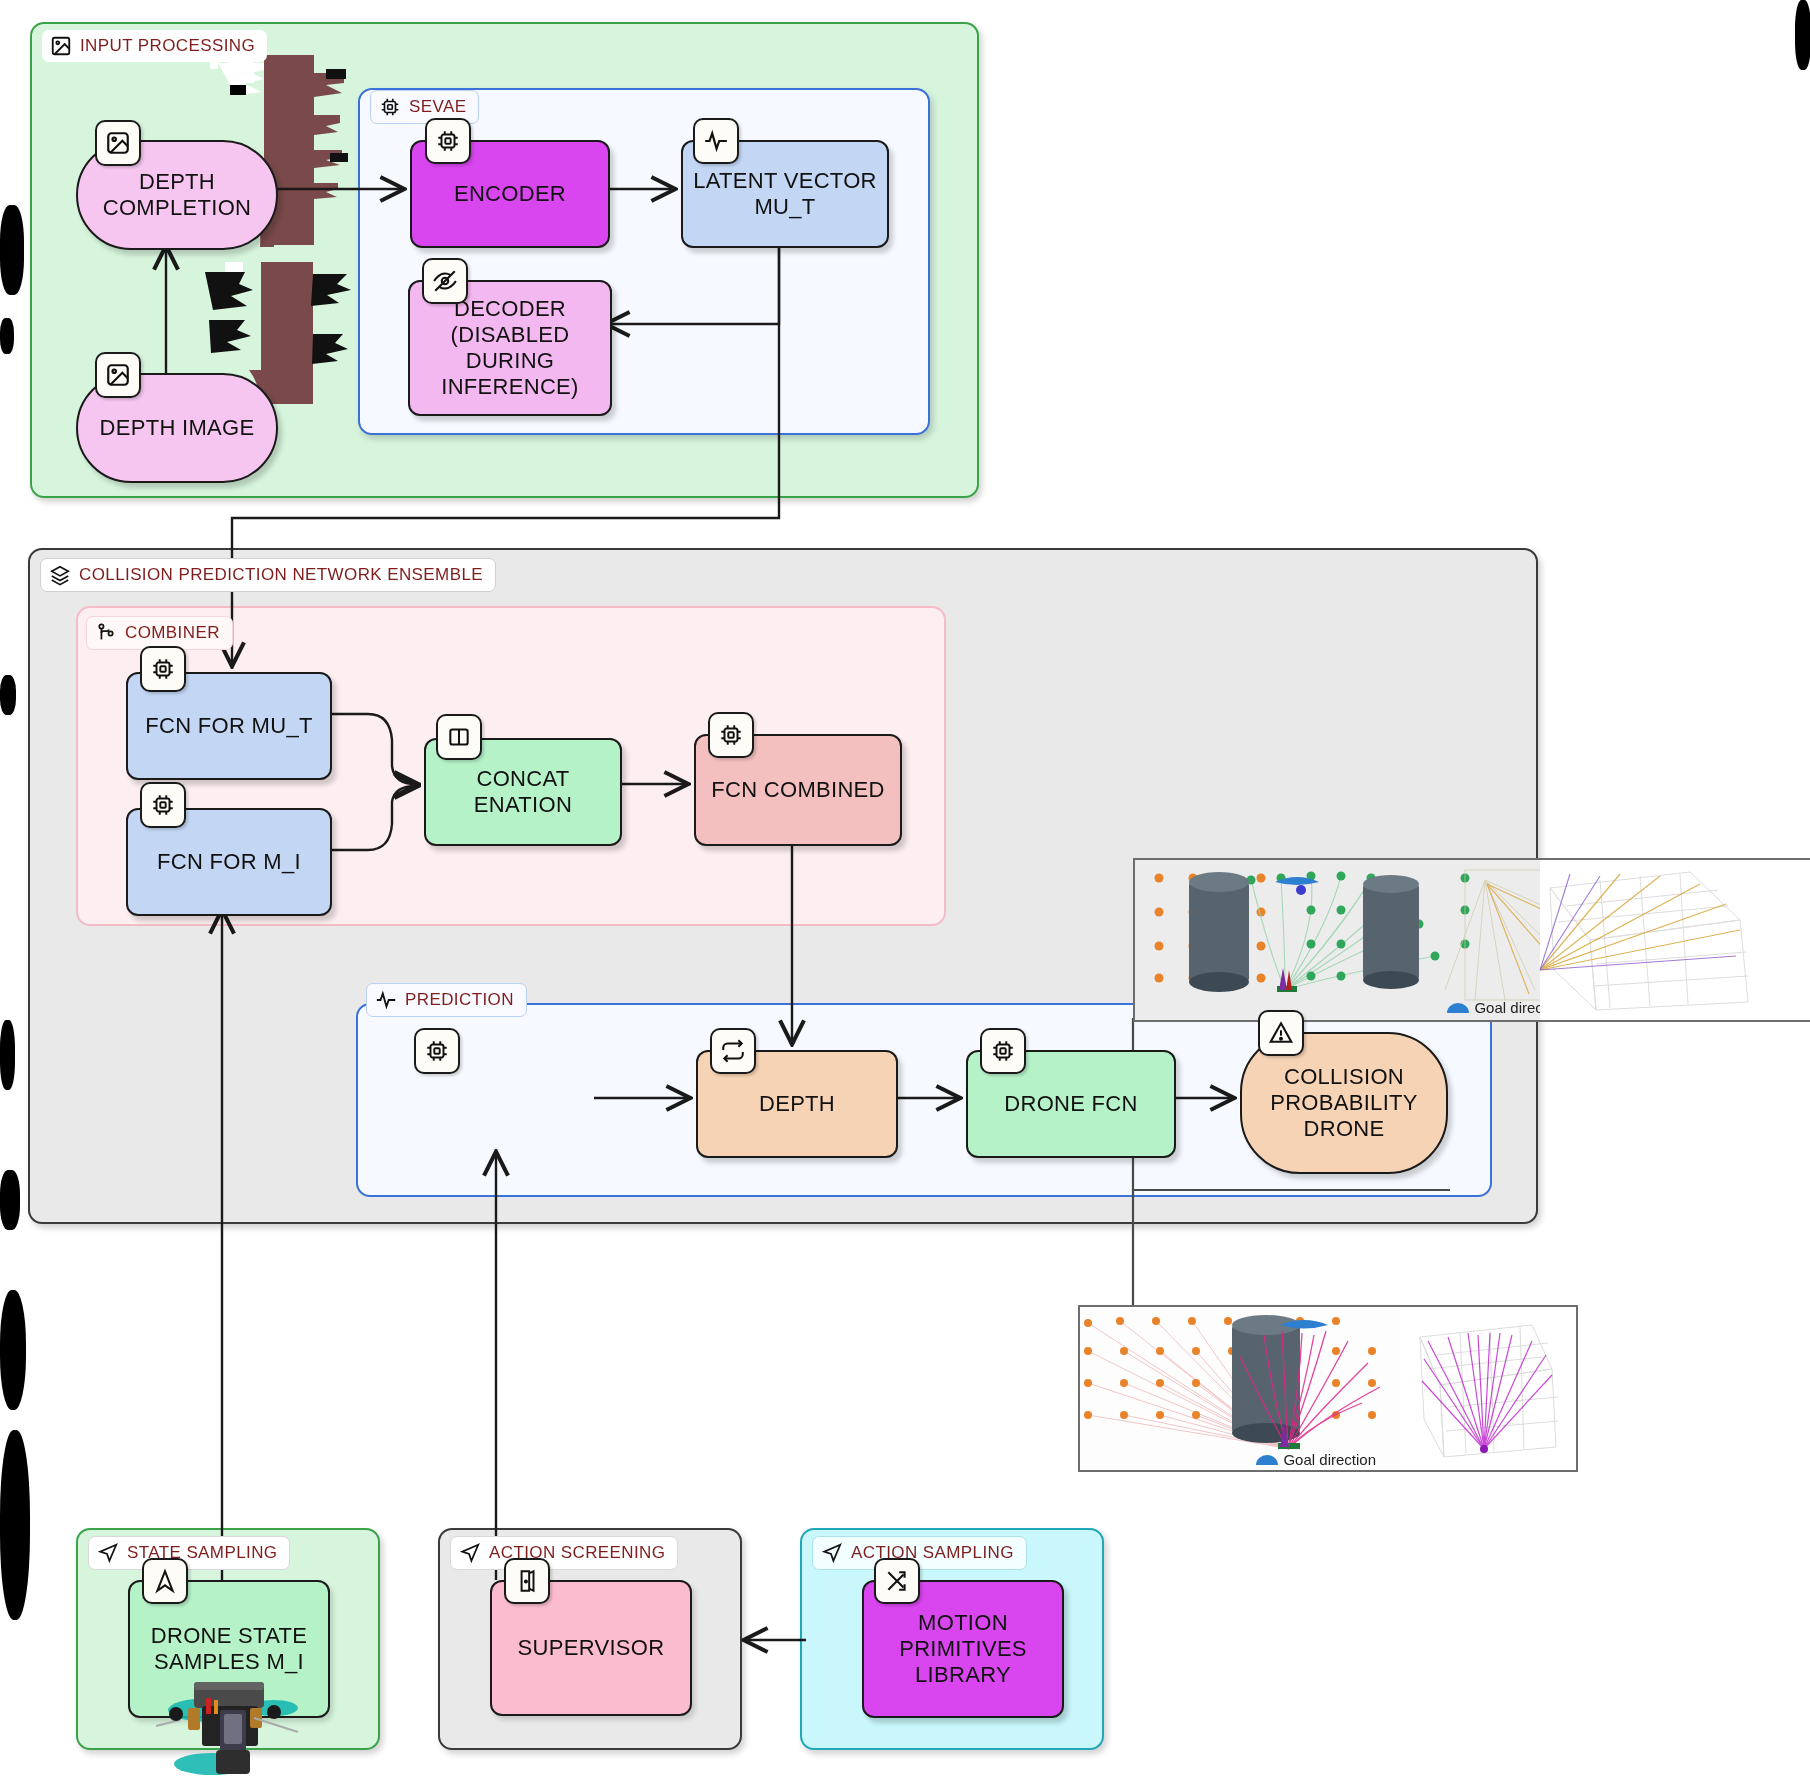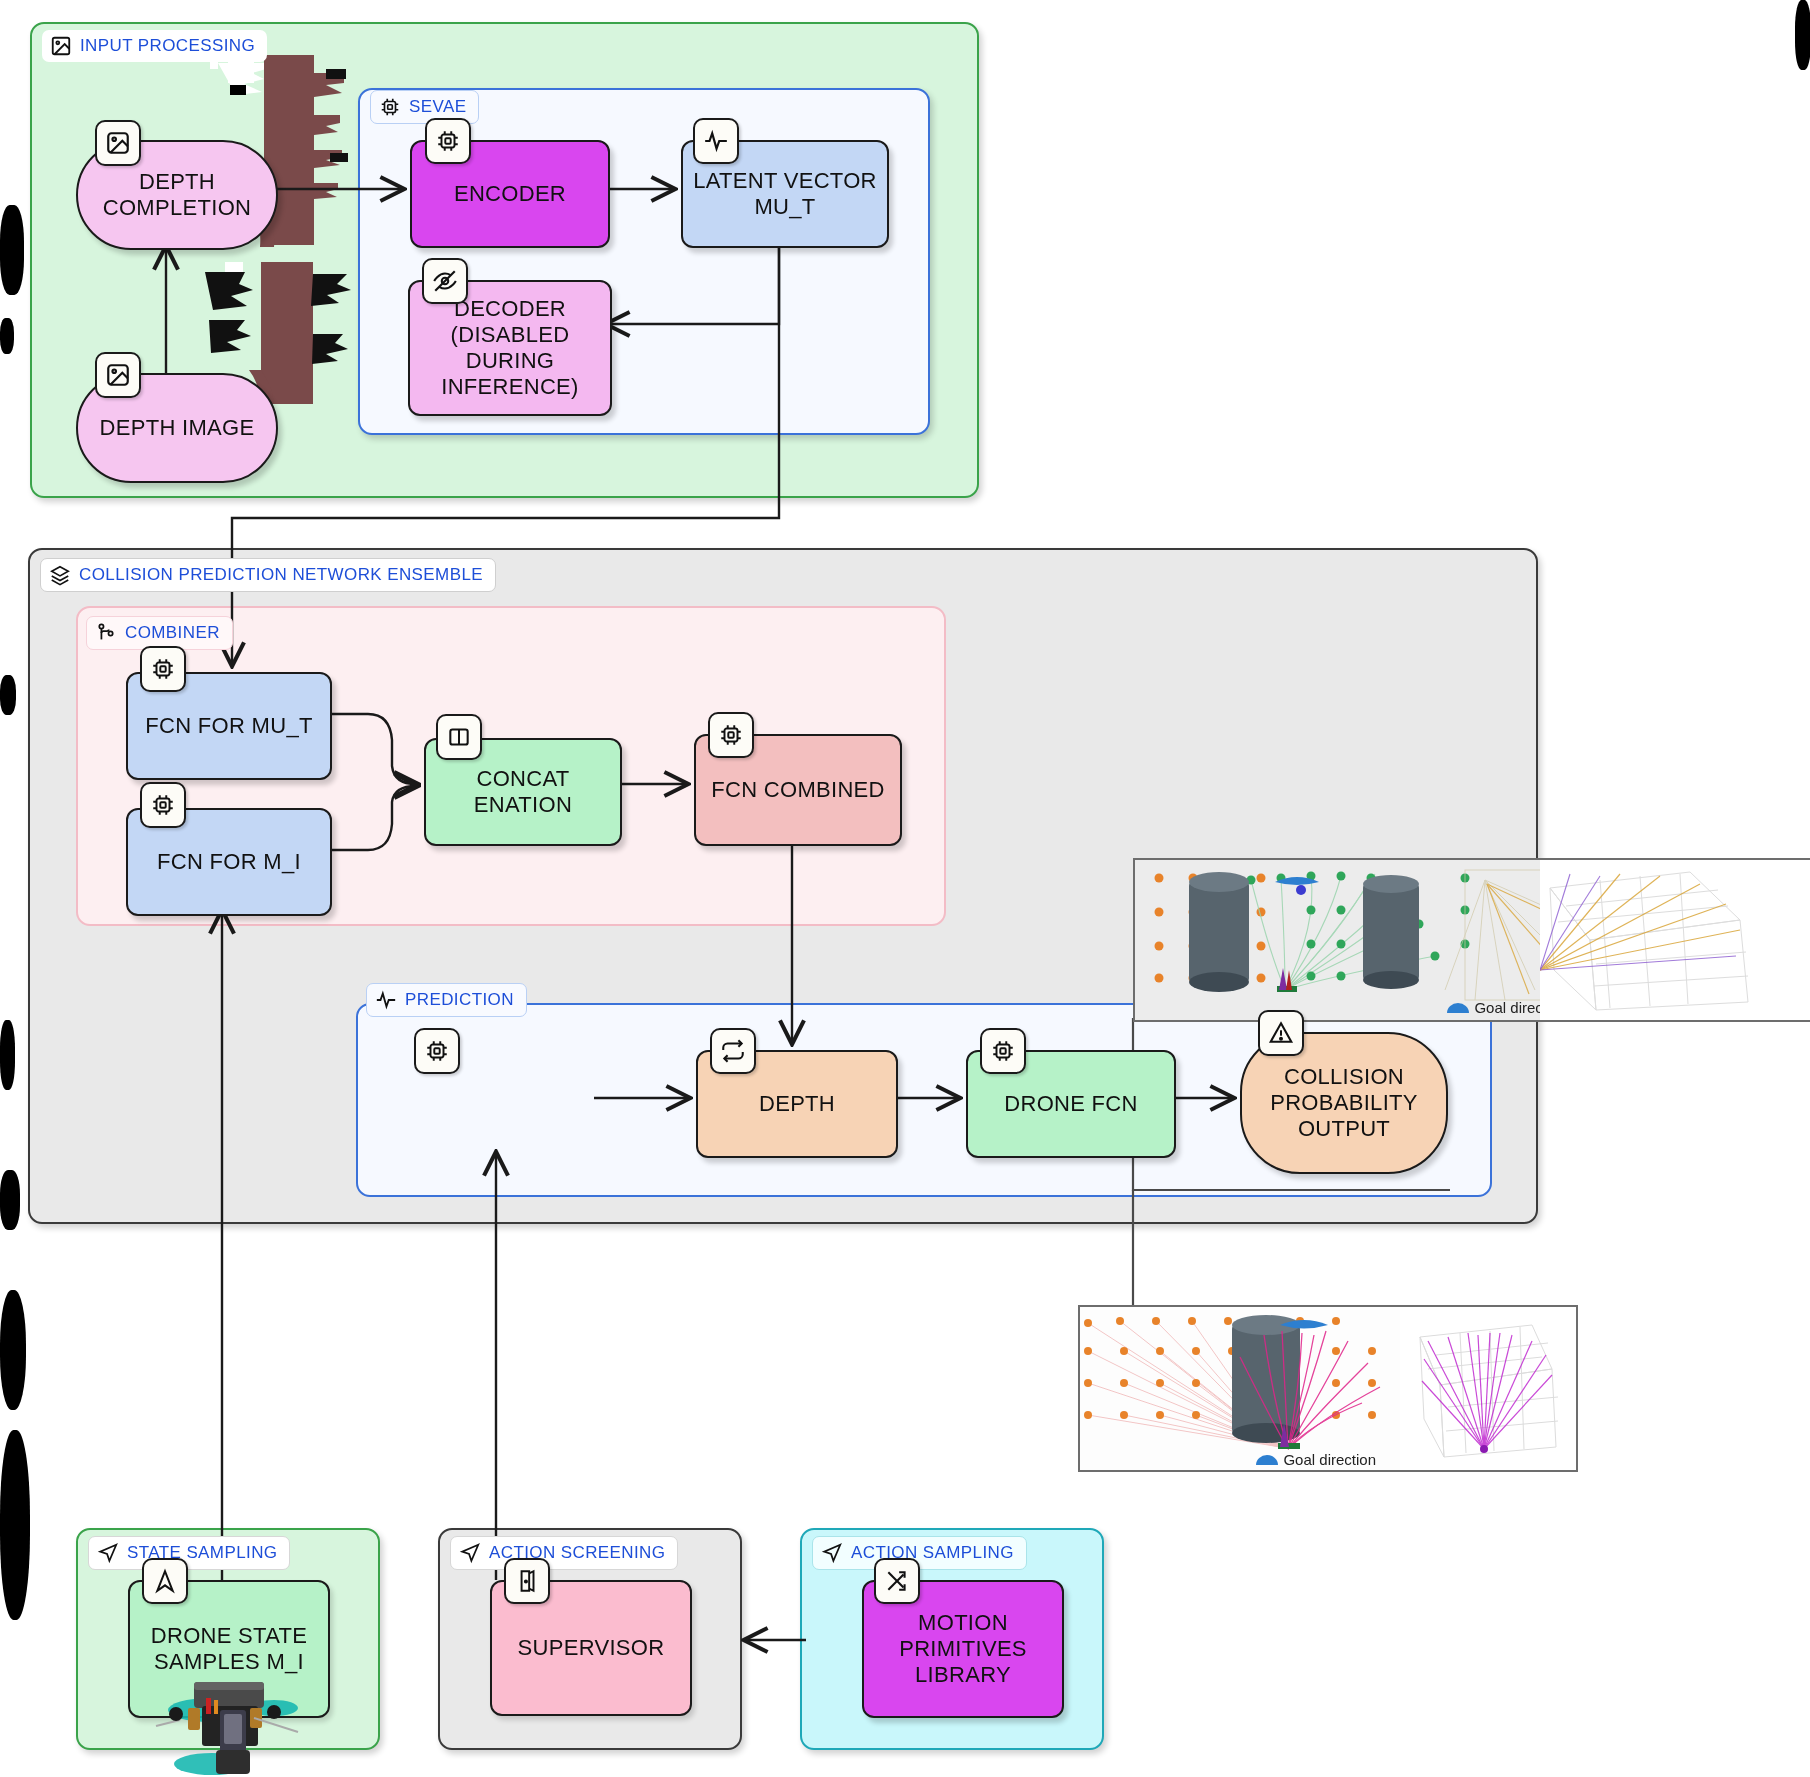--- a/index.html
+++ b/index.html
@@ -4,21 +4,21 @@
 <style>
   html,body{margin:0;padding:0;background:#ffffff;}
   body{width:1810px;height:1777px;position:relative;overflow:hidden;
        font-family:"Liberation Sans","DejaVu Sans",sans-serif;}
   .canvas{position:absolute;left:0;top:0;width:1810px;height:1777px;}
 
   
   .group{position:absolute;border-radius:14px;box-shadow:3px 4px 6px rgba(0,0,0,.18);}
   .grp-label{position:absolute;display:flex;align-items:center;gap:8px;
     background:#fff;border-radius:7px;padding:5px 12px 5px 8px;
-    font-size:17px;letter-spacing:.4px;color:#1d4ed8;white-space:nowrap;z-index:6;}
+    font-size:17px;letter-spacing:.4px;color:#7f1d1d;white-space:nowrap;z-index:6;}
   .grp-label .gi{width:22px;height:22px;display:block;flex:0 0 22px;}
 
   
   .node{position:absolute;border:2.5px solid #1a1a1a;border-radius:12px;
     display:flex;align-items:center;justify-content:center;text-align:center;
     font-size:22px;line-height:1.18;color:#111;letter-spacing:.3px;
     box-shadow:4px 5px 5px rgba(0,0,0,.18);z-index:4;padding:4px;}
   .node.pill{border-radius:60px;}
   .badge{position:absolute;width:42px;height:42px;background:#fdfcf7;
     border:2.5px solid #1a1a1a;border-radius:10px;display:flex;
@@ -276,21 +276,21 @@
   </div>
   <div class="badge" style="left:980px;top:1028px;">
     <svg viewBox="0 0 24 24" fill="none" stroke="#111" stroke-width="1.8">
         <rect x="6" y="6" width="12" height="12" rx="2"></rect>
         <rect x="9.5" y="9.5" width="5" height="5" rx="1"></rect>
         <path d="M9 3v3M15 3v3M9 18v3M15 18v3M3 9h3M3 15h3M18 9h3M18 15h3"></path>
       </svg>
   </div>
 
   <div class="node pill c-orange" style="left:1240px;top:1032px;width:196px;height:130px;">
-    <span style="white-space:pre-line;">COLLISION PROBABILITY OUTPUT</span>
+    <span style="white-space:pre-line;">COLLISION PROBABILITY DRONE</span>
   </div>
   <div class="badge" style="left:1258px;top:1010px;">
     <svg viewBox="0 0 24 24" fill="none" stroke="#111" stroke-width="1.9">
         <path d="M12 3l9.5 17h-19z"></path>
         <path d="M12 9.5v5"></path>
         <circle cx="12" cy="17.4" r=".9" fill="#111"></circle>
       </svg>
   </div>
 
   <div class="viz" style="left:1133px;top:858px;width:440px;height:160px;">

